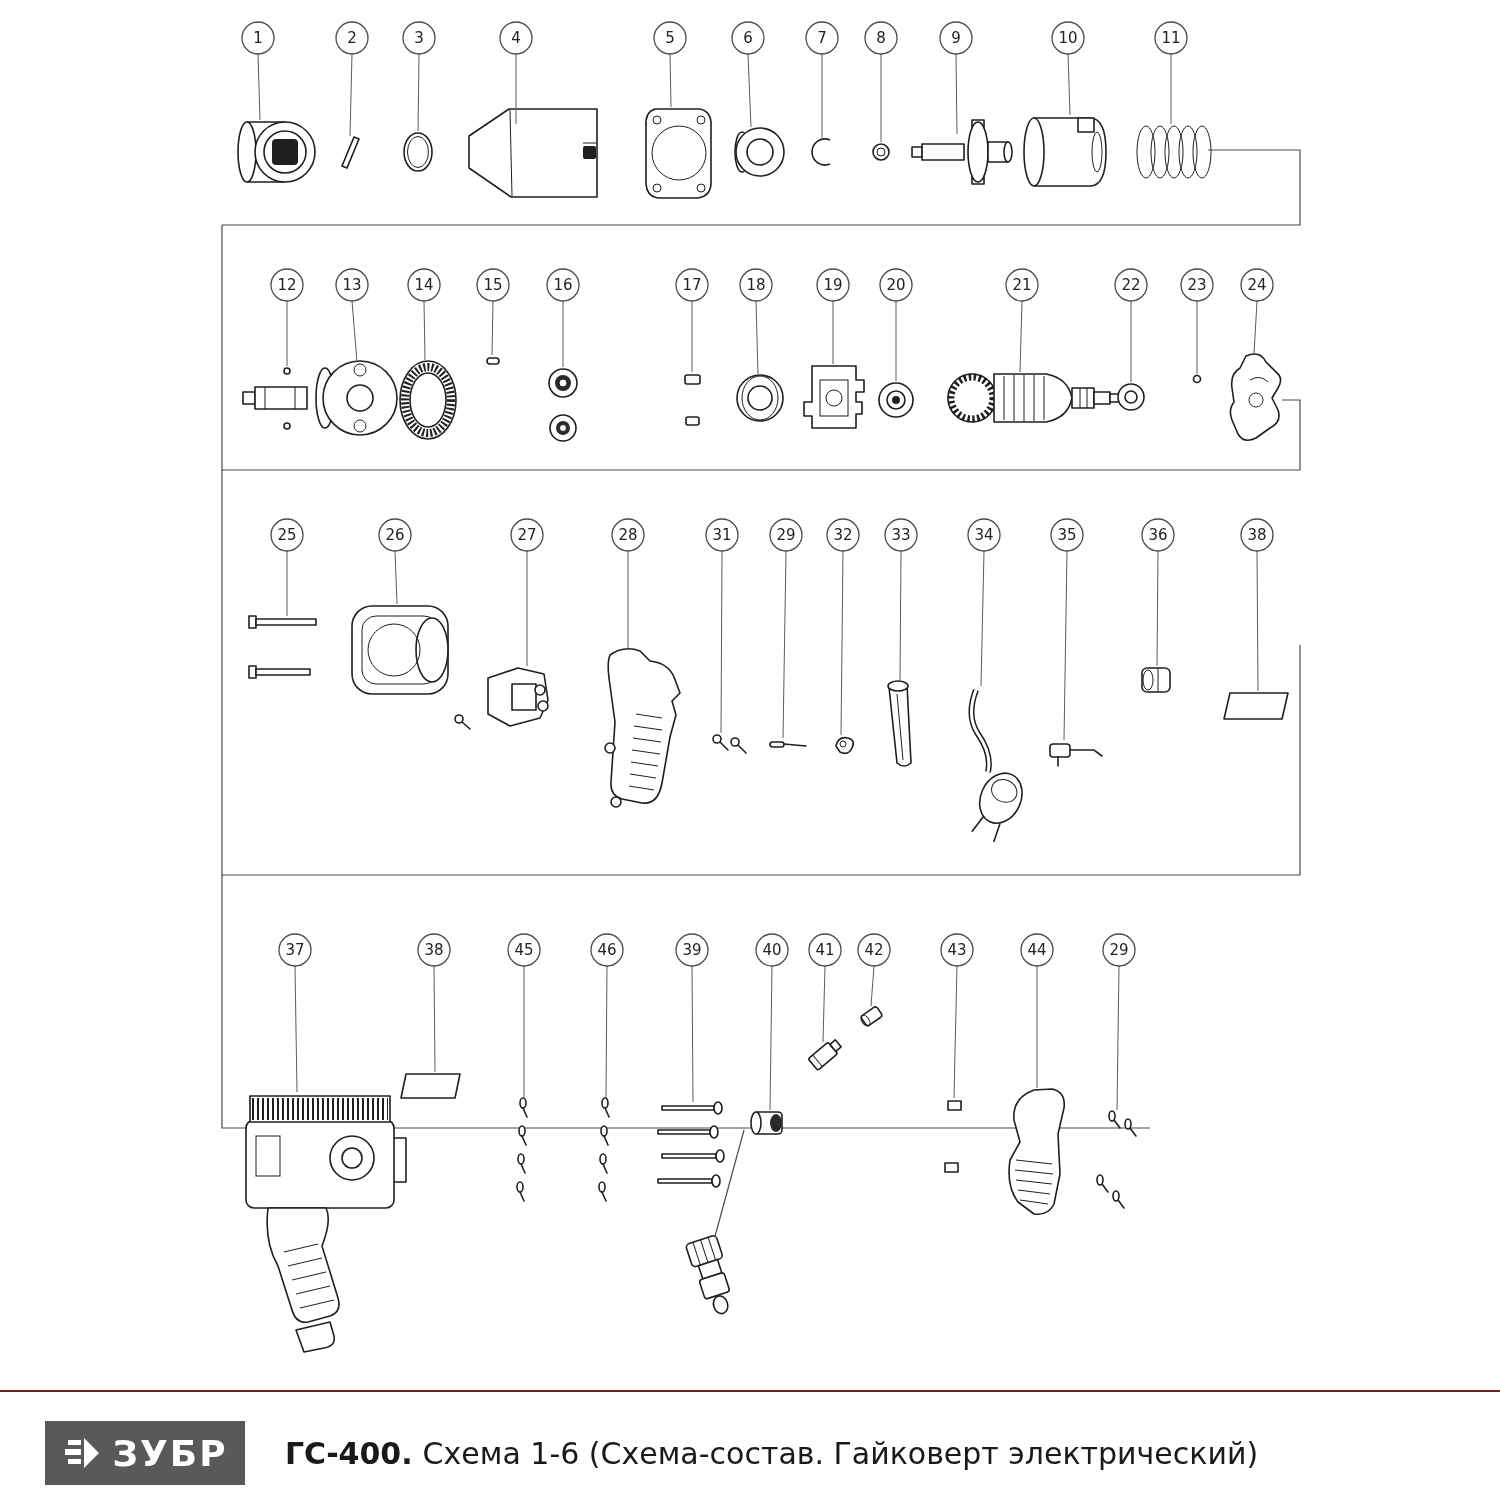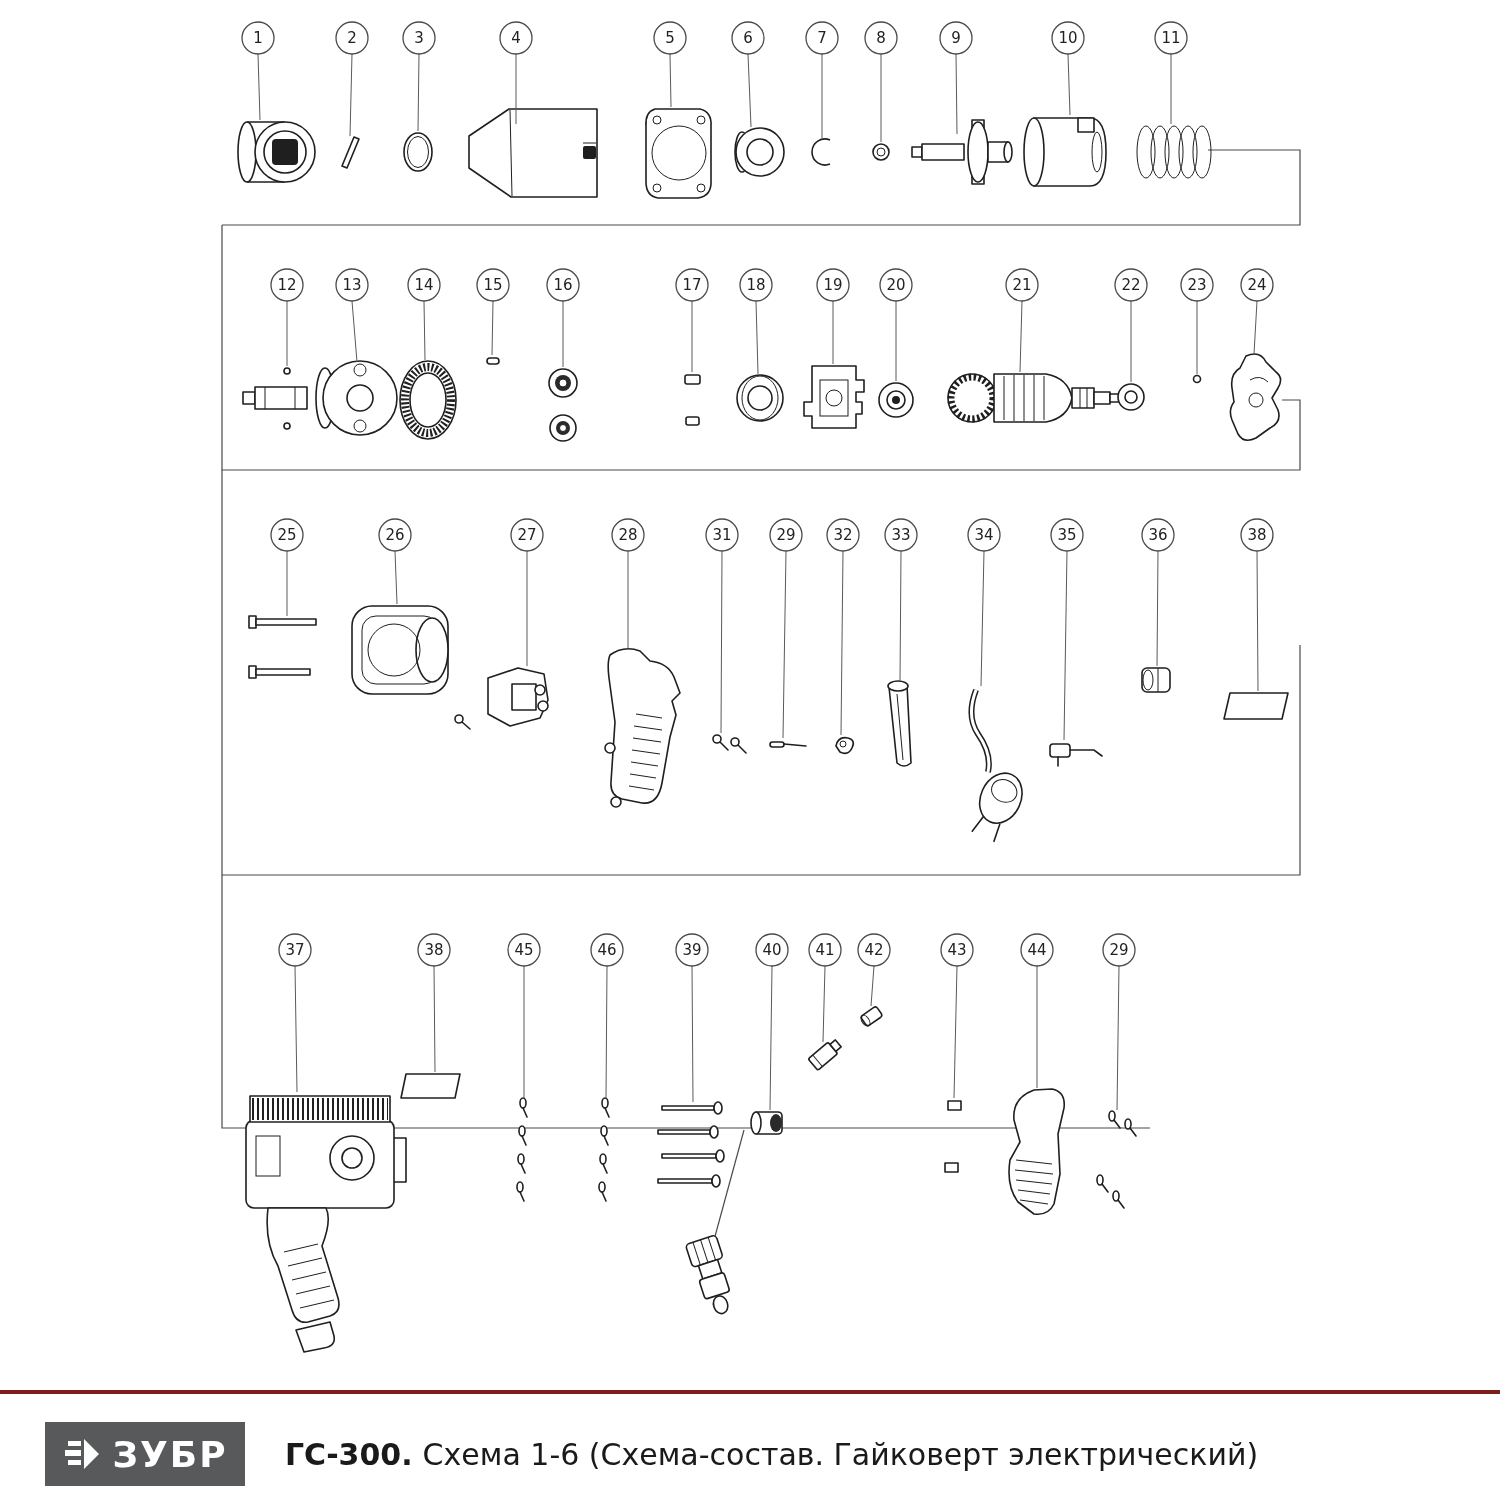--- a/index.html
+++ b/index.html
@@ -14,21 +14,21 @@
   .ln  {stroke:#1f1f1f;stroke-width:1.6;fill:none;stroke-linecap:round;}
   .dark{fill:#1f1f1f;stroke:none;}
   .border-line{fill:none;stroke:#4a4a4a;stroke-width:1.2;}
 
   .callout-circle{fill:#fff;stroke:#4a4a4a;stroke-width:1.3;}
   .callout-num{font:15px "DejaVu Sans",sans-serif;text-anchor:middle;fill:#222;}
   .leader{stroke:#5a5a5a;stroke-width:1;}
 
   
   .footer{position:absolute;top:1390px;left:0;width:1500px;height:110px;
-          border-top:4px solid #7f1d1d;display:flex;align-items:center;box-sizing:border-box;
+          border-top:2px solid #7f1d1d;display:flex;align-items:center;box-sizing:border-box;
           padding-top:14px;}
   .logo{margin-left:45px;width:200px;height:64px;display:flex;align-items:center;
         justify-content:center;gap:10px;}
   .logo-text{color:#fff;font-weight:bold;font-size:36px;letter-spacing:2px;}
   .title{margin-left:40px;font-size:30px;color:#1a1a1a;}
   .title .model{font-weight:bold;margin-right:10px;}
 </style>
 </head>
 <body>
 
@@ -595,17 +595,17 @@
 </svg>
 
 <div class="footer">
   <div class="logo" style="background: rgb(88, 89, 91);">
     <svg width="40" height="42" viewBox="0 0 40 42">
       <path fill="#ffffff" d="M6,8 h13 v5 h-13 z M3,17 h16 v6 h-16 z M6,27 h13 v5 h-13 z M22,6 l15,15 -15,15 z"></path>
     </svg>
     <span class="logo-text">ЗУБР</span>
   </div>
   <div class="title">
-    <span class="model">ГС-300.</span><span>Схема 1-6 (Схема-состав. Гайковерт электрический)</span>
+    <span class="model">ГС-400.</span><span>Схема 1-6 (Схема-состав. Гайковерт электрический)</span>
   </div>
 </div>
 
 </div>
 
 </body></html>

